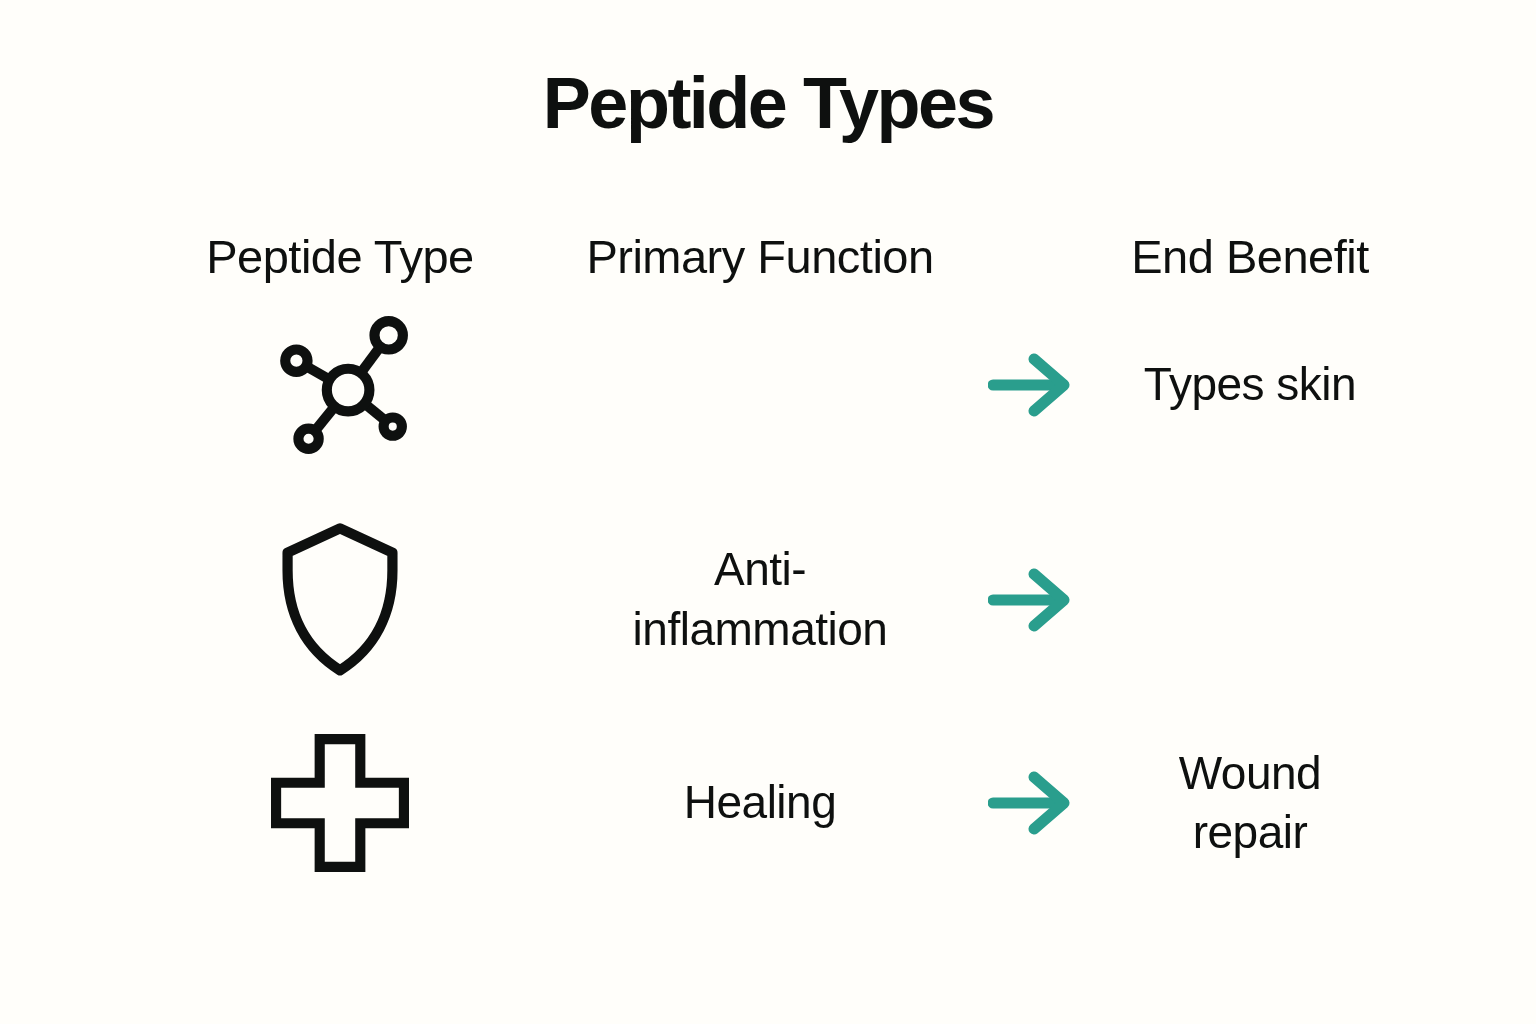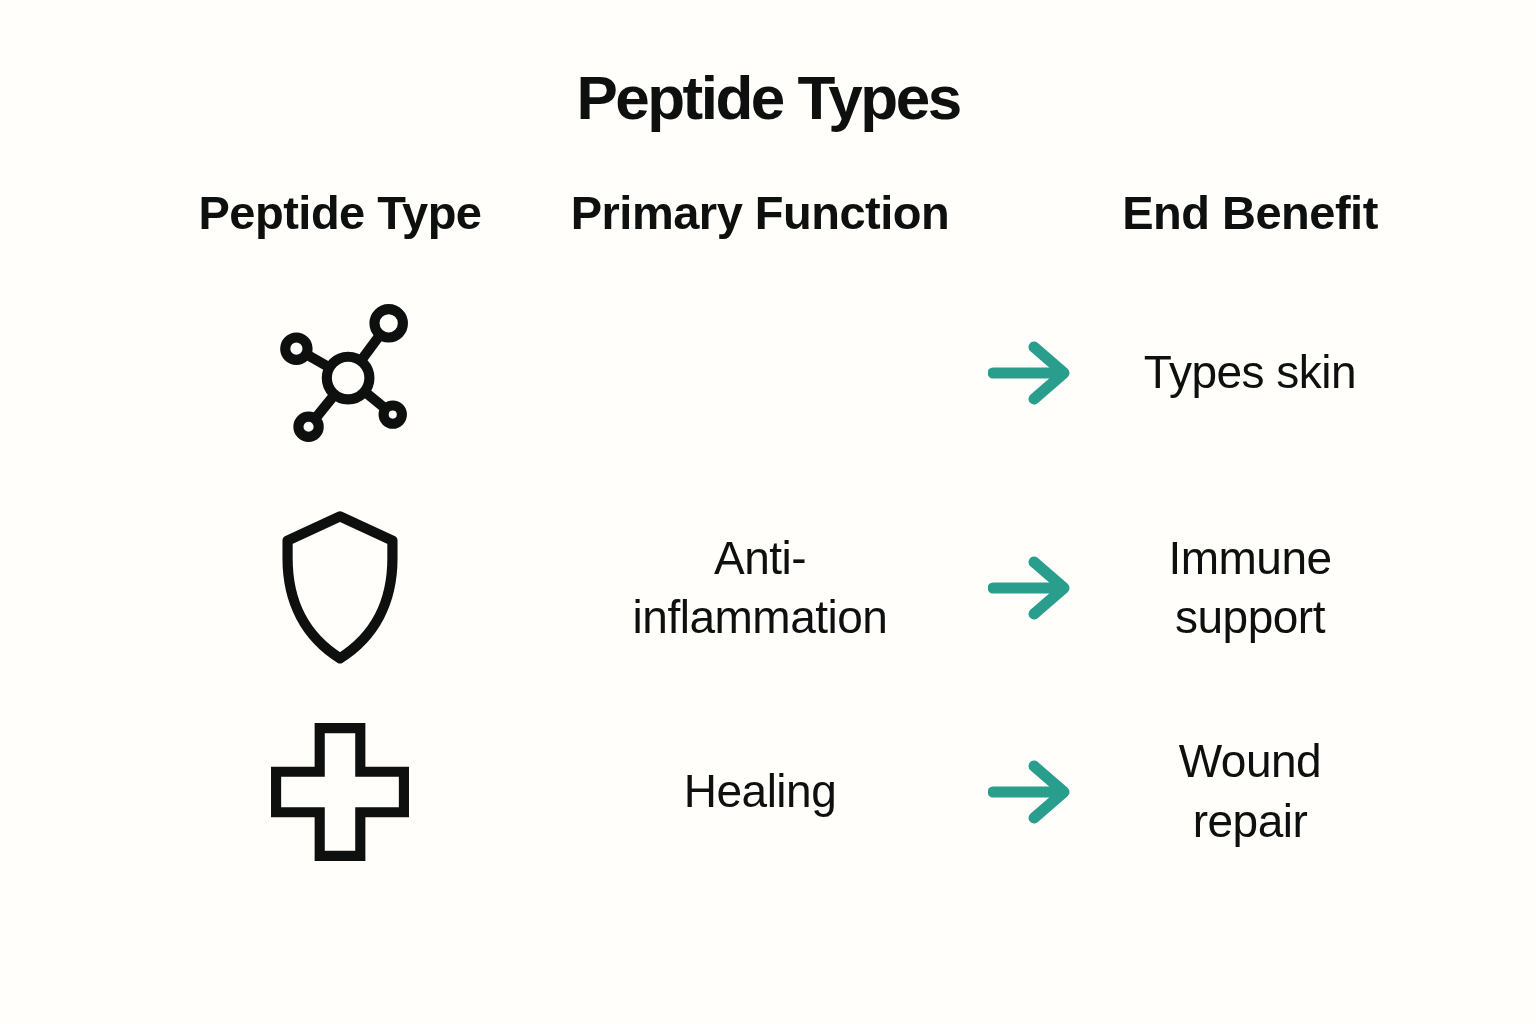--- a/index.html
+++ b/index.html
@@ -15,42 +15,43 @@
     background: var(--bg);
     position: relative;
     overflow: hidden;
     font-family: "Liberation Sans", sans-serif;
     color: var(--ink);
     margin: 0 auto;
   }
   .title {
     text-align: center;
     margin-top: 62px;
-    font-size: 62px;
+    font-size: 72px;
     font-weight: 700;
     letter-spacing: -2.5px;
     line-height: 1.15;
   }
   .table {
     display: grid;
     grid-template-columns: 400px 440px 100px 340px;
     grid-template-rows: 74px 228px 202px 205px;
     margin: 52px 116px 0 140px;
   }
   .cell {
     display: flex;
     align-items: center;
     justify-content: center;
     text-align: center;
   }
   .header {
-    font-weight: 700;
+    font-weight: 400;
     font-size: 47px;
     letter-spacing: -0.5px;
     align-self: start;
+    margin-top: 32px;
   }
   .body-text {
     font-size: 46px;
     font-weight: 400;
     line-height: 1.3;
     white-space: pre-line;
     letter-spacing: -0.5px;
   }
   .c1 { grid-column: 1; }
   .c2 { grid-column: 2; }
@@ -119,22 +120,20 @@
     <div class="cell c3 r2">
       <span>
         <svg width="84" height="64" viewBox="0 0 84 64">
           <g class="arrow-stroke" stroke-width="11" stroke-linecap="round" stroke-linejoin="round">
             <line x1="5" y1="32" x2="64" y2="32"></line>
             <polyline points="46,6 76,32 46,58"></polyline>
           </g>
         </svg>
       </span>
     </div>
-    <div class="cell body-text c4 r2">Immune
-support</div>
 
     <div class="cell c1 r3">
       <span>
         <svg width="138" height="138" viewBox="0 0 136 136">
           <path class="icon-stroke" stroke-width="10" d="M48 5 H88 V48 H131 V88 H88 V131 H48 V88 H5 V48 H48 Z"></path>
         </svg>
       </span>
     </div>
     <div class="cell body-text c2 r3">Healing</div>
     <div class="cell c3 r3">

